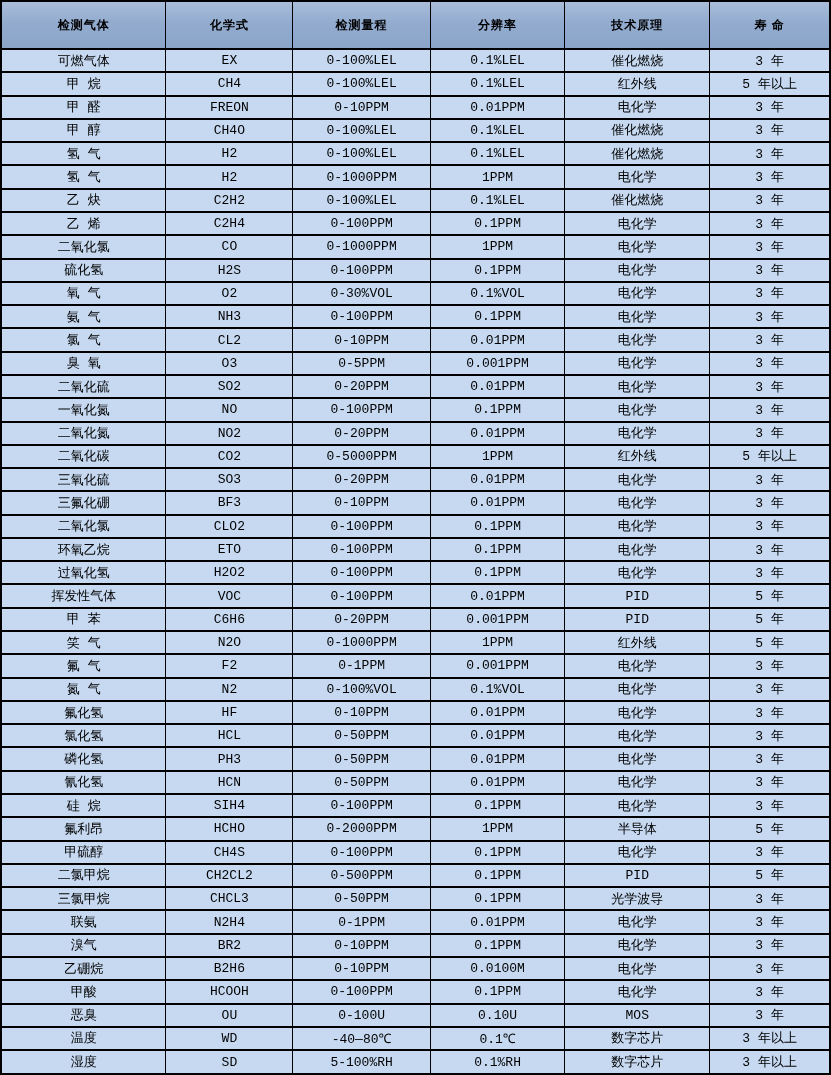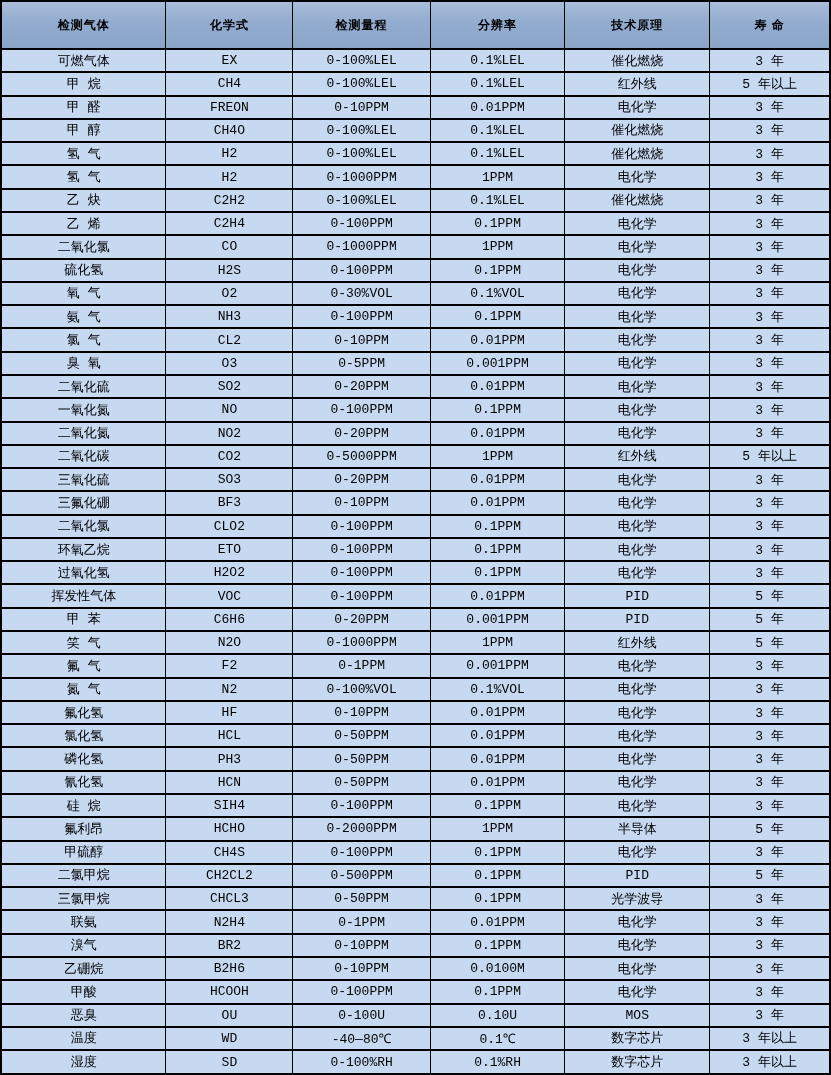--- a/index.html
+++ b/index.html
@@ -420,20 +420,20 @@
           <td>温度</td>
           <td>WD</td>
           <td>-40—80℃</td>
           <td>0.1℃</td>
           <td>数字芯片</td>
           <td>3 年以上</td>
         </tr>
         <tr>
           <td>湿度</td>
           <td>SD</td>
-          <td>0-100%RH</td>
+          <td>5-100%RH</td>
           <td>0.1%RH</td>
           <td>数字芯片</td>
           <td>3 年以上</td>
         </tr>
       </tbody>
   </table>
 </div>
 
 </body></html>

